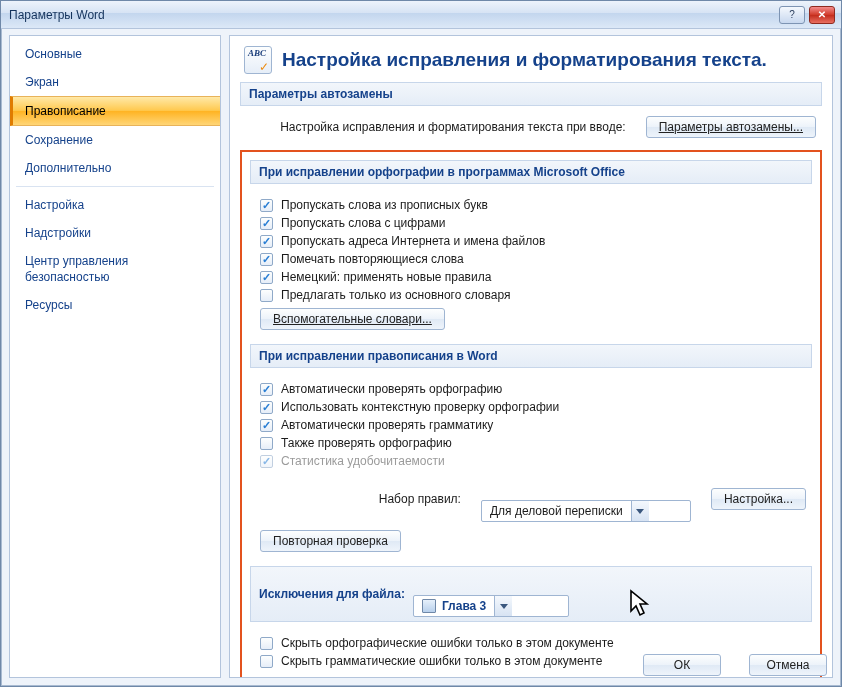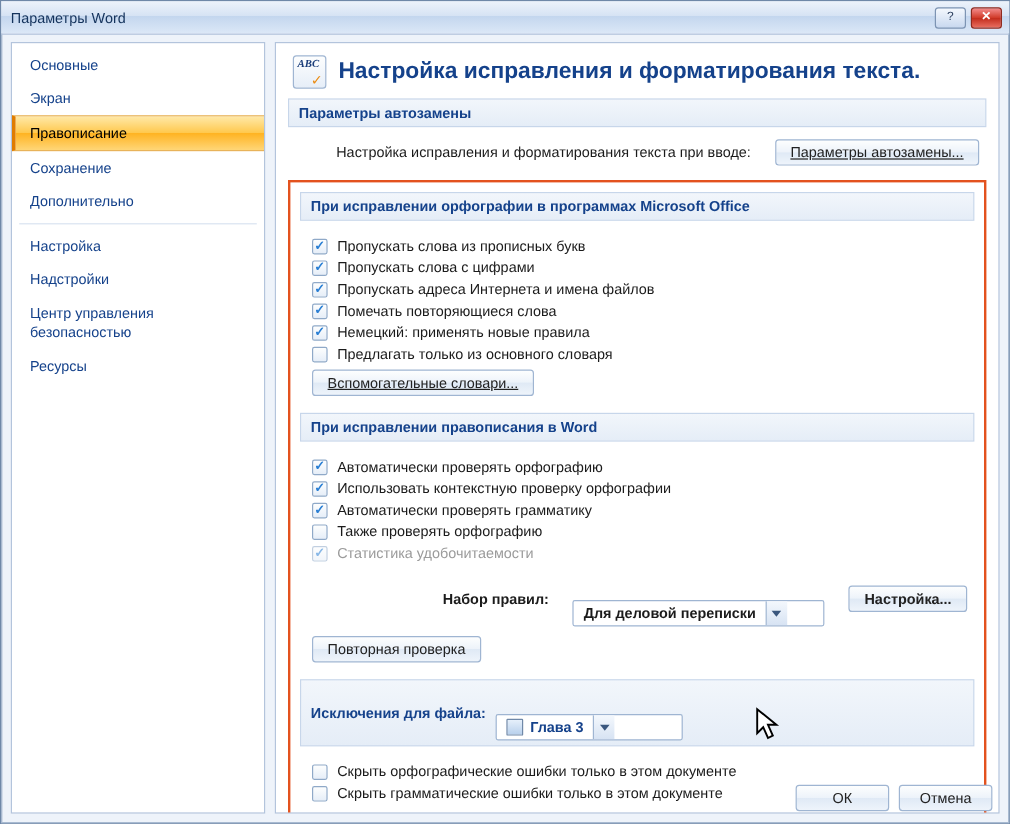--- a/index.html
+++ b/index.html
@@ -231,21 +231,21 @@
   }
 
   
   .footer {
     position: absolute;
     right: 14px;
     bottom: 10px;
     display: flex;
     gap: 8px;
   }
-  .footer .btn { min-width: 78px; }
+  .footer .btn { min-width: 78px; margin-left: 20px; }
 
   
   .cursor-overlay {
     position: absolute;
     left: 628px;
     top: 588px;
     width: 24px; height: 30px;
     pointer-events: none;
   }
   .cursor-overlay svg { width: 100%; height: 100%; }
@@ -350,21 +350,21 @@
           </div>
           <div class="row">
             <span class="checkbox"></span>
             <span class="check-label">Также проверять орфографию</span>
           </div>
           <div class="row">
             <span class="checkbox checked disabled"></span>
             <span class="check-label disabled">Статистика удобочитаемости</span>
           </div>
 
-          <div class="row-inline" style="margin-top:8px;font-weight:bold;">
+          <div class="row-inline" style="margin-top:8px;">
             <span>Набор правил:</span>
             <span class="select" style="width:210px;">
               <span class="sel-body">
                 <span>Для деловой переписки</span>
               </span>
               <span class="sel-arrow">
                   <span class="arrow-down"></span>
                 </span>
             </span>
             <span class="btn">

